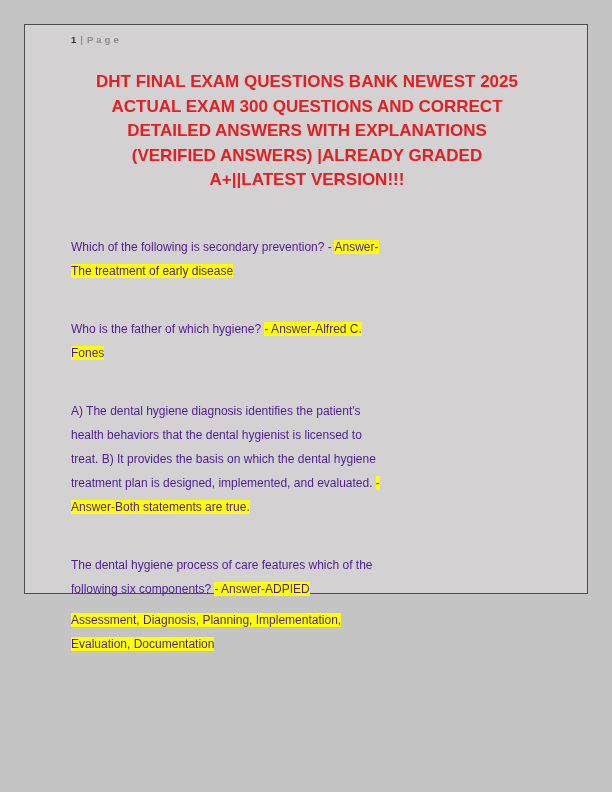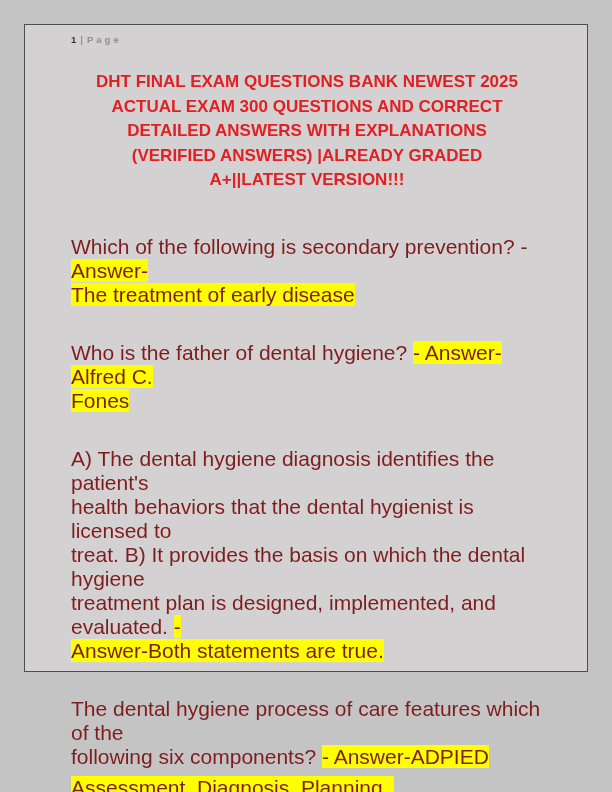--- a/index.html
+++ b/index.html
@@ -6,21 +6,21 @@
   body {
     width: 612px; height: 792px;
     background: #c5c4c4;
     font-family: "Liberation Sans", sans-serif;
     position: relative;
     overflow: hidden;
   }
   .page {
     position: absolute;
     left: 24px; top: 24px;
-    width: 564px; height: 648px;
+    width: 564px; height: 570px;
     box-sizing: border-box;
     background: #d3d1d2;
     border: 1.5px solid #4e4e4e;
   }
   .content {
     padding: 8px 44px 0 46px;
   }
   .page-header {
     font-size: 9.5px;
     font-weight: bold;
@@ -36,23 +36,23 @@
     font-size: 17px;
     font-weight: bold;
     line-height: 24.5px;
     text-align: center;
     color: #e02023;
     white-space: pre-wrap;
   }
   .qa { margin: 0 0 34px 0; }
   .para {
     margin: 0 0 7px 0;
-    font-size: 21px;
+    font-size: 12px;
     line-height: 24px;
-    color: #7f1d1d;
+    color: #4c1d95;
     white-space: pre-wrap;
   }
   mark.hl {
     background: #ffff00;
     color: inherit;
     padding: 0;
   }
 </style>
 </head>
 <body>
@@ -69,21 +69,21 @@
 DETAILED ANSWERS WITH EXPLANATIONS
 (VERIFIED ANSWERS) |ALREADY GRADED
 A+||LATEST VERSION!!!</h1>
 
     <div class="qa">
       <p class="para"><span>Which of the following is secondary prevention? - </span><mark class="hl">Answer-
 The treatment of early disease</mark></p>
     </div>
 
     <div class="qa">
-      <p class="para"><span>Who is the father of dental hygiene? </span><mark class="hl">- Answer-Alfred C.
+      <p class="para"><span>Who is the father of which hygiene? </span><mark class="hl">- Answer-Alfred C.
 Fones</mark></p>
     </div>
 
     <div class="qa">
       <p class="para"><span>A) The dental hygiene diagnosis identifies the patient's
 health behaviors that the dental hygienist is licensed to
 treat. B) It provides the basis on which the dental hygiene
 treatment plan is designed, implemented, and evaluated. </span><mark class="hl">-
 Answer-Both statements are true.</mark></p>
     </div>

